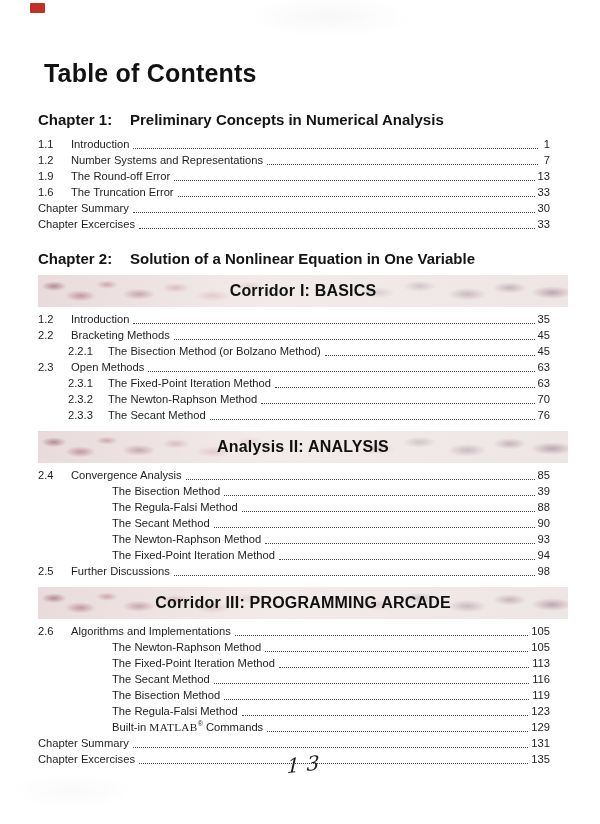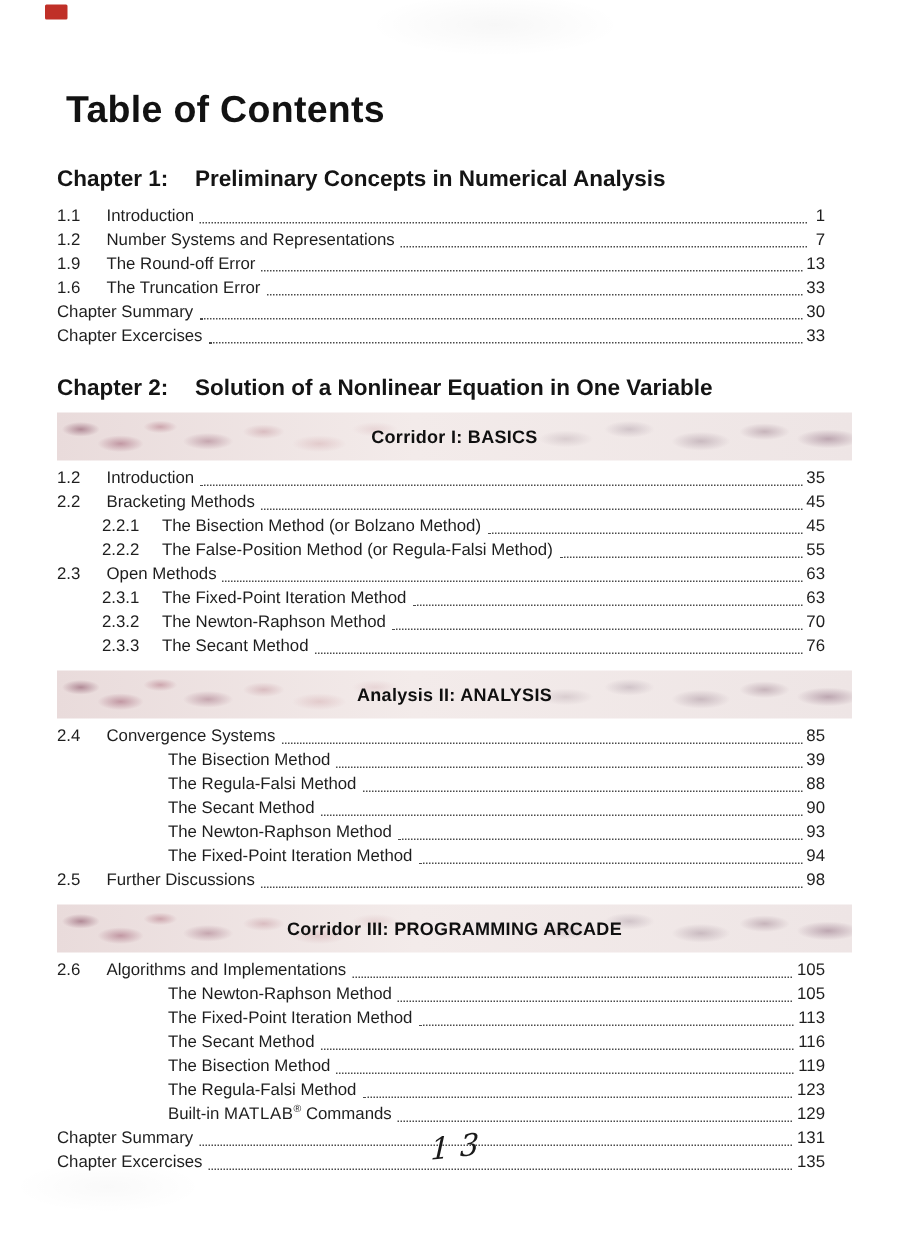--- a/index.html
+++ b/index.html
@@ -33,21 +33,21 @@
   .chapter { margin-top: 14px; }
   .chapter + .chapter { margin-top: 18px; }
   .chap-heading {
     font-size: 15px; line-height: 17px; font-weight: bold;
     color: #141414; margin-bottom: 8px;
   }
   .chap-label { display: inline-block; width: 92px; }
   .banner {
     height: 32px; margin: 8px 0 4px 0;
     display: flex; align-items: center; justify-content: center;
-    font-size: 12px; font-weight: bold; color: #101010;
+    font-size: 16px; font-weight: bold; color: #101010;
     letter-spacing: 0.2px;
     background-image:
       radial-gradient(18px 7px at 3% 35%,  rgba(140,85,105,0.60), transparent 70%),
       radial-gradient(22px 8px at 8% 65%,  rgba(160,95,115,0.55), transparent 70%),
       radial-gradient(16px 6px at 13% 30%, rgba(175,110,125,0.50), transparent 70%),
       radial-gradient(24px 8px at 19% 60%, rgba(150,95,115,0.45), transparent 70%),
       radial-gradient(20px 7px at 26% 40%, rgba(185,130,140,0.40), transparent 70%),
       radial-gradient(26px 8px at 33% 65%, rgba(200,150,155,0.35), transparent 70%),
       radial-gradient(22px 7px at 40% 35%, rgba(205,160,165,0.28), transparent 70%),
       radial-gradient(26px 8px at 64% 55%, rgba(160,140,150,0.30), transparent 70%),
@@ -68,21 +68,21 @@
   .row.lvl2 .num { width: 40px; }
   .row.lvl3 { padding-left: 74px; }
   .row .etitle { flex: 0 0 auto; white-space: nowrap; }
   .row .leader {
     flex: 1 1 auto; align-self: flex-end;
     border-bottom: 1.5px dotted #4a4a4a;
     margin: 0 3px 3px 4px; min-width: 10px;
   }
   .row .epage { flex: 0 0 auto; min-width: 9px; text-align: right; }
   sup.reg { font-size: 7px; vertical-align: super; line-height: 0; }
-  .tm { font-family: Liberation Sans, sans-serif; letter-spacing: 0.4px; }
+  .tm { font-family: Liberation Serif, serif; letter-spacing: 0.4px; }
   .handwritten {
     position: absolute; left: 287px; top: 752px;
     font-family: "DejaVu Serif", serif; font-style: italic;
     font-size: 20px; color: #1a1a1a; letter-spacing: 7px;
     transform: rotate(-6deg) skewX(-8deg);
   }
 </style>
 </head>
 <body>
 
@@ -147,26 +147,20 @@
               <span class="etitle">Bracketing Methods</span>
               <span class="leader"></span>
               <span class="epage">45</span>
             </div>
             <div class="row lvl2">
               <span class="num">2.2.1</span>
               <span class="etitle">The Bisection Method (or Bolzano Method)</span>
               <span class="leader"></span>
               <span class="epage">45</span>
             </div>
-            <div class="row lvl2">
-              <span class="num">2.2.2</span>
-              <span class="etitle">The False-Position Method (or Regula-Falsi Method)</span>
-              <span class="leader"></span>
-              <span class="epage">55</span>
-            </div>
             <div class="row lvl1">
               <span class="num">2.3</span>
               <span class="etitle">Open Methods</span>
               <span class="leader"></span>
               <span class="epage">63</span>
             </div>
             <div class="row lvl2">
               <span class="num">2.3.1</span>
               <span class="etitle">The Fixed-Point Iteration Method</span>
               <span class="leader"></span>
@@ -182,21 +176,21 @@
               <span class="num">2.3.3</span>
               <span class="etitle">The Secant Method</span>
               <span class="leader"></span>
               <span class="epage">76</span>
             </div>
             <div class="banner">
               <span class="banner-text">Analysis II: ANALYSIS</span>
             </div>
             <div class="row lvl1">
               <span class="num">2.4</span>
-              <span class="etitle">Convergence Systems</span>
+              <span class="etitle">Convergence Analysis</span>
               <span class="leader"></span>
               <span class="epage">85</span>
             </div>
             <div class="row lvl3">
               <span class="etitle">The Bisection Method</span>
               <span class="leader"></span>
               <span class="epage">39</span>
             </div>
             <div class="row lvl3">
               <span class="etitle">The Regula-Falsi Method</span>

